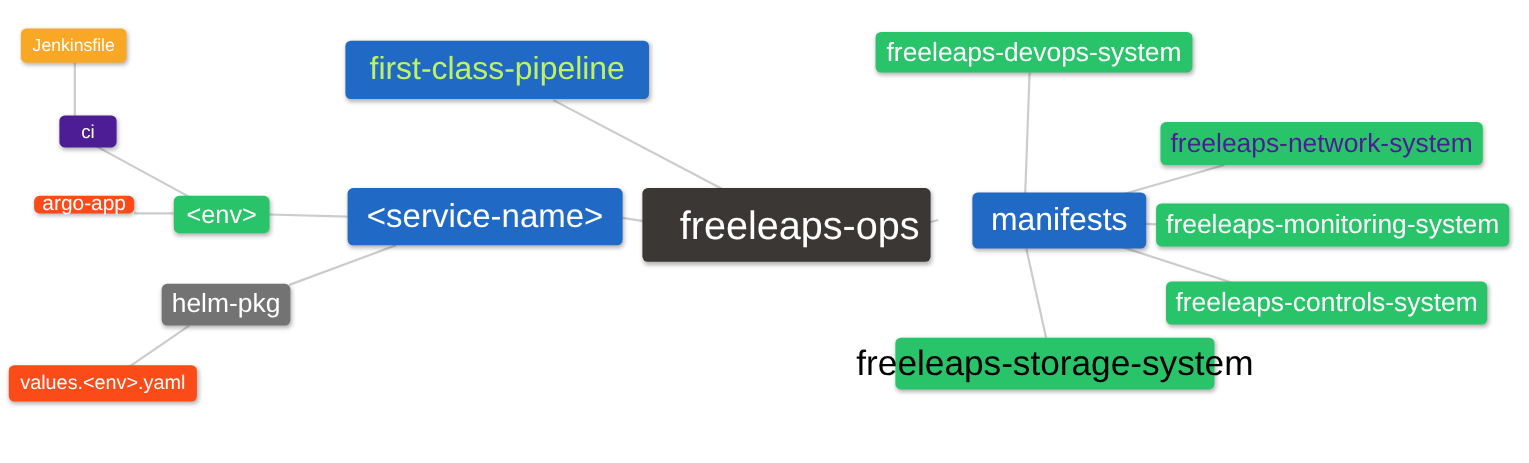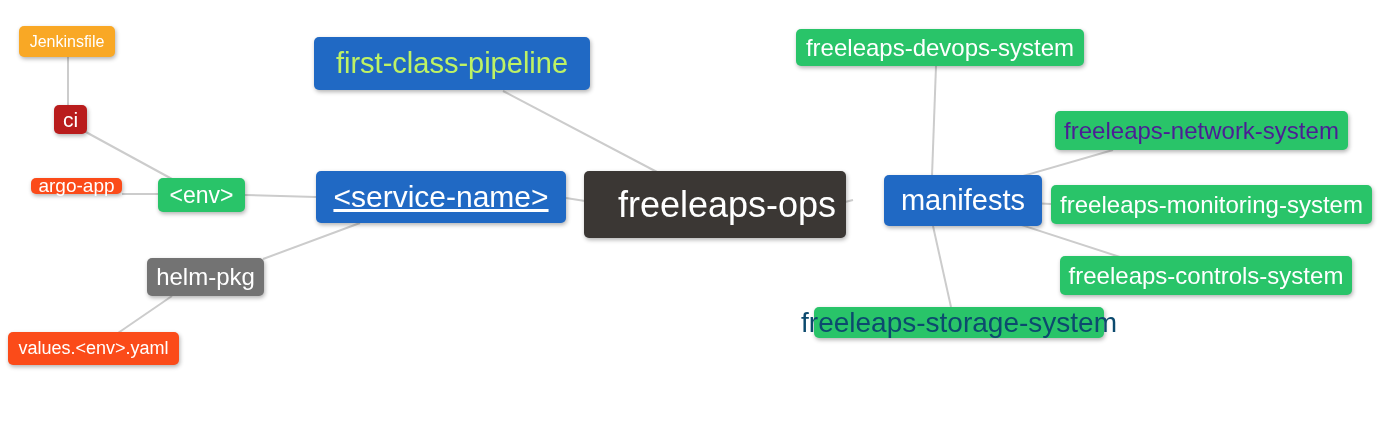--- a/index.html
+++ b/index.html
@@ -52,27 +52,27 @@
       <line x1="360" y1="223" x2="263" y2="259" stroke="#cccccc" stroke-width="2"></line>
       <line x1="172" y1="296" x2="118" y2="333" stroke="#cccccc" stroke-width="2"></line>
       <line x1="932" y1="176" x2="936" y2="66" stroke="#cccccc" stroke-width="2"></line>
       <line x1="1009" y1="180" x2="1113" y2="150" stroke="#cccccc" stroke-width="2"></line>
       <line x1="1010" y1="202" x2="1051" y2="204" stroke="#cccccc" stroke-width="2"></line>
       <line x1="1009" y1="221" x2="1120" y2="257" stroke="#cccccc" stroke-width="2"></line>
       <line x1="933" y1="226" x2="951" y2="307" stroke="#cccccc" stroke-width="2"></line>
     </svg>
 
 <div class="node" style="left: 19px; top: 26px; width: 96px; height: 31px; background: rgb(249, 168, 37); color: rgb(255, 255, 255); font-size: 16px;">Jenkinsfile</div>
-    <div class="node" style="left: 54px; top: 105px; width: 33px; height: 29px; background: #b91c1c; color: rgb(255, 255, 255); font-size: 21px;">ci</div>
+    <div class="node" style="left: 54px; top: 105px; width: 52px; height: 29px; background: #4c1d95; color: rgb(255, 255, 255); font-size: 17px;">ci</div>
     <div class="node" style="left: 31px; top: 178px; width: 91px; height: 16px; background: rgb(251, 75, 25); color: rgb(255, 255, 255); font-size: 19px;">argo-app</div>
     <div class="node" style="left: 158px; top: 178px; width: 87px; height: 34px; background: rgb(41, 196, 105); color: rgb(255, 255, 255); font-size: 23px;">&lt;env&gt;</div>
     <div class="node" style="left: 314px; top: 37px; width: 276px; height: 53px; background: rgb(32, 105, 196); color: #bef264; font-size: 29px;">first-class-pipeline</div>
-    <div class="node" style="left: 316px; top: 171px; width: 250px; height: 52px; background: rgb(32, 105, 196); color: rgb(255, 255, 255); font-size: 30px; text-decoration: underline;">&lt;service-name&gt;</div>
+    <div class="node" style="left: 316px; top: 171px; width: 250px; height: 52px; background: rgb(32, 105, 196); color: rgb(255, 255, 255); font-size: 30px;">&lt;service-name&gt;</div>
     <div class="node" style="left: 584px; top: 171px; width: 262px; height: 67px; background: rgb(59, 55, 52); color: rgb(255, 255, 255); font-size: 36px; padding-left: 24px;">freeleaps-ops</div>
     <div class="node" style="left: 852px; top: 175px; width: 158px; height: 51px; background: rgb(32, 105, 196); color: rgb(255, 255, 255); font-size: 29px; margin-left: 32px;">manifests</div>
     <div class="node" style="left: 796px; top: 29px; width: 288px; height: 37px; background: rgb(41, 196, 105); color: rgb(255, 255, 255); font-size: 24px;">freeleaps-devops-system</div>
     <div class="node" style="left: 1055px; top: 111px; width: 293px; height: 39px; background: rgb(41, 196, 105); color: #4c1d95; font-size: 24px;">freeleaps-network-system</div>
     <div class="node" style="left: 1051px; top: 185px; width: 321px; height: 39px; background: rgb(41, 196, 105); color: rgb(255, 255, 255); font-size: 24px;">freeleaps-monitoring-system</div>
     <div class="node" style="left: 1060px; top: 256px; width: 292px; height: 39px; background: rgb(41, 196, 105); color: rgb(255, 255, 255); font-size: 24px;">freeleaps-controls-system</div>
-    <div class="node" style="left: 814px; top: 307px; width: 290px; height: 31px; background: rgb(41, 196, 105); color: #0c4a6e; font-size: 28px;">freeleaps-storage-system</div>
+    <div class="node" style="left: 814px; top: 307px; width: 290px; height: 47px; background: rgb(41, 196, 105); color: #000000; font-size: 32px;">freeleaps-storage-system</div>
     <div class="node" style="left: 147px; top: 258px; width: 117px; height: 38px; background: #737373; color: rgb(255, 255, 255); font-size: 24px;">helm-pkg</div>
     <div class="node" style="left: 8px; top: 332px; width: 171px; height: 33px; background: rgb(251, 75, 25); color: rgb(255, 255, 255); font-size: 18px; text-align: center;">values.&lt;env&gt;.yaml</div>
   </div>
 
 </body></html>

